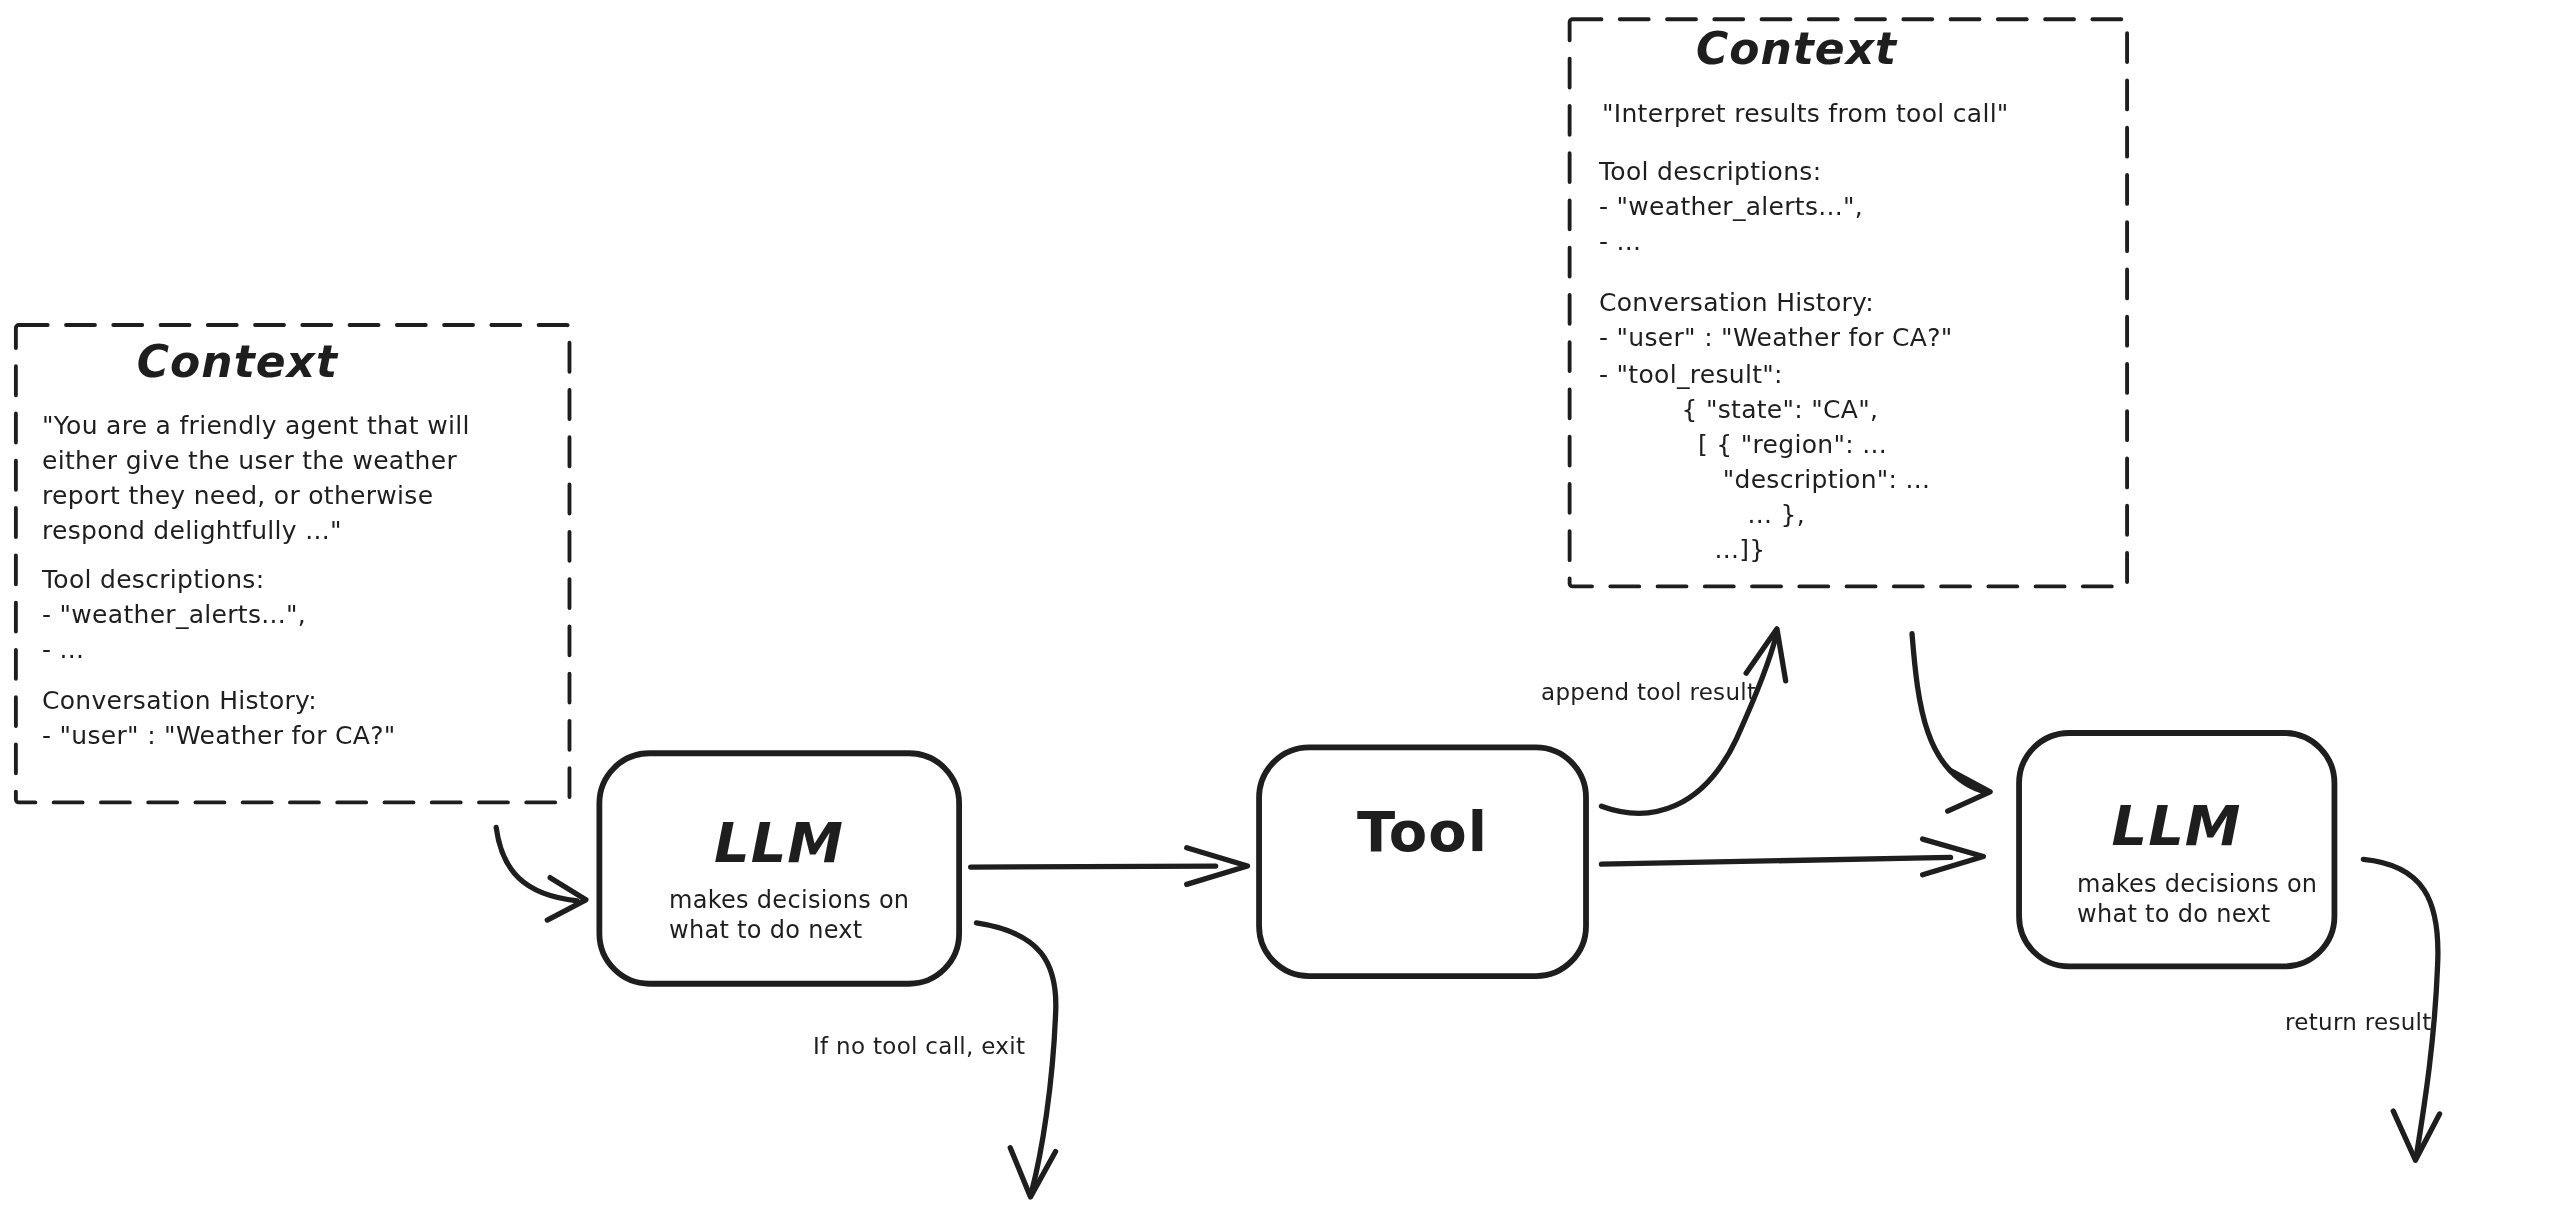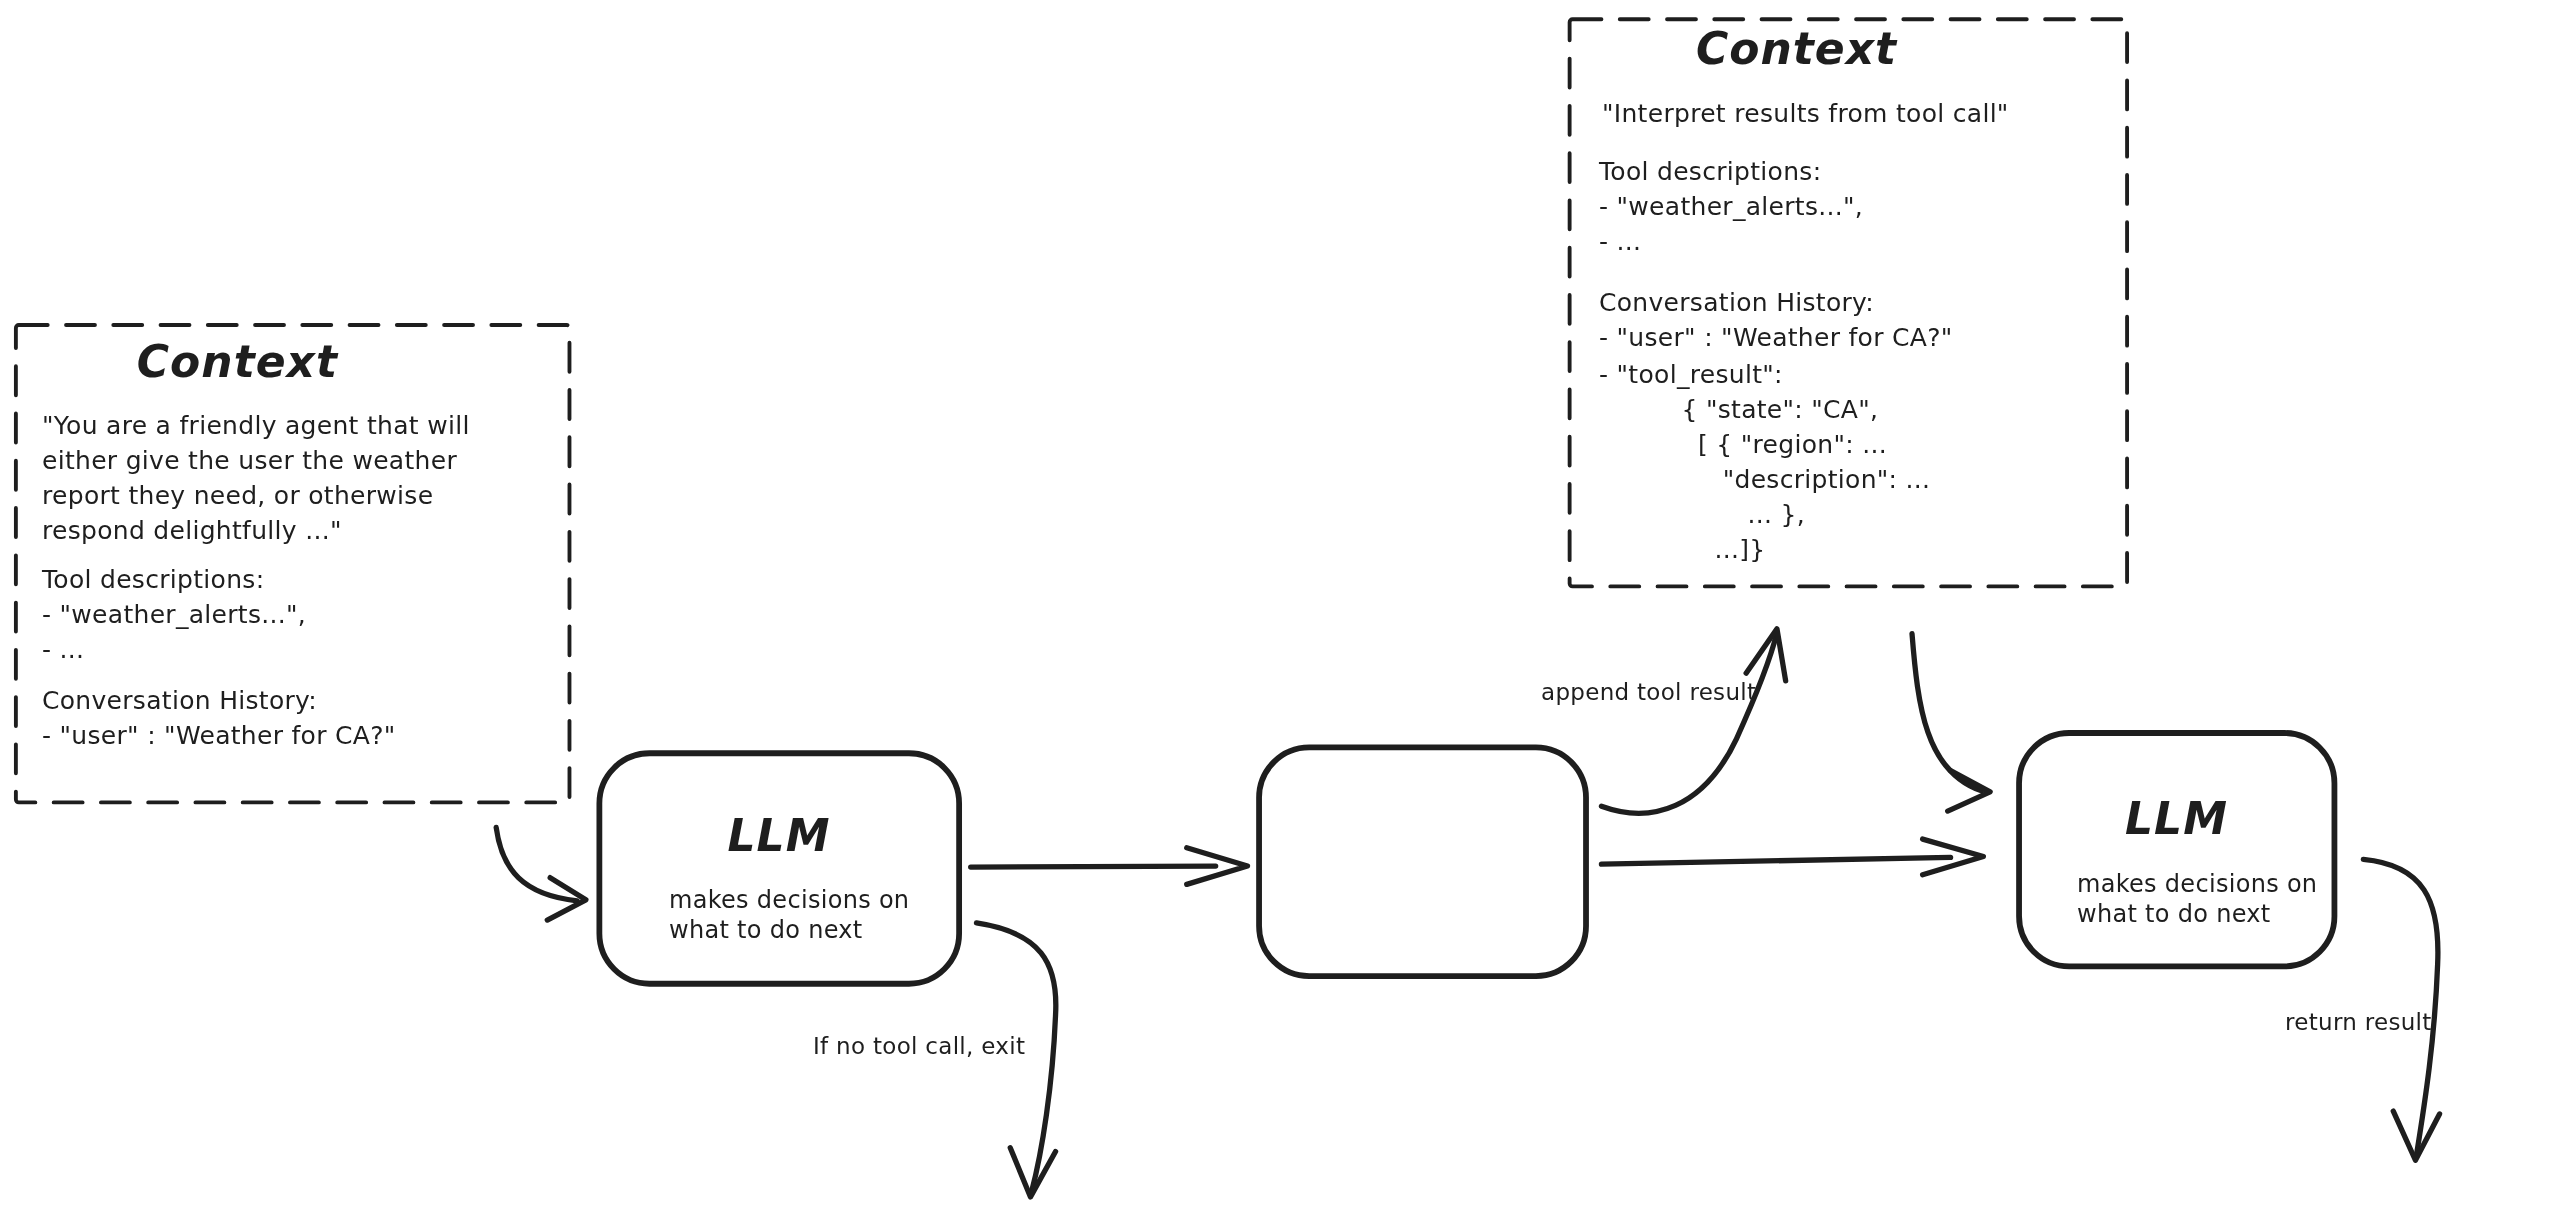--- a/index.html
+++ b/index.html
@@ -32,21 +32,21 @@
     white-space: pre;
     font-style: italic;
   }
   .ctx-block {
     font-size: 25px;
     line-height: 35px;
     letter-spacing: 0.3px;
     white-space: pre;
   }
   .node-title {
-    font-size: 44px;
+    font-size: 56px;
     font-weight: bold;
     letter-spacing: 1px;
     text-align: center;
     white-space: pre;
   }
   .node-title.slant { font-style: italic; }
   .node-sub {
     font-size: 24px;
     line-height: 30px;
     letter-spacing: 0.3px;
@@ -116,20 +116,21 @@
           { "state": "CA",
             [ { "region": ...
                "description": ...
                   ... },
               ...]}</div>
 
   <div class="abs node-title slant" style="left:596px; top:810px; width:366px;">LLM</div>
   <div class="abs node-sub" style="left:669px; top:885px;">makes decisions on
 what to do next</div>
 
+  <div class="abs node-title" style="left:1256px; top:799px; width:333px;">Tool</div>
 
   <div class="abs node-title slant" style="left:2016px; top:793px; width:321px;">LLM</div>
   <div class="abs node-sub" style="left:2077px; top:869px;">makes decisions on
 what to do next</div>
 
   <div class="abs edge-label" style="left:1541px; top:679px;">append tool result</div>
   <div class="abs edge-label" style="left:813px; top:1033px;text-align:right;">If no tool call, exit</div>
   <div class="abs edge-label" style="left:2285px; top:1009px;">return result</div>
 
 </div>

